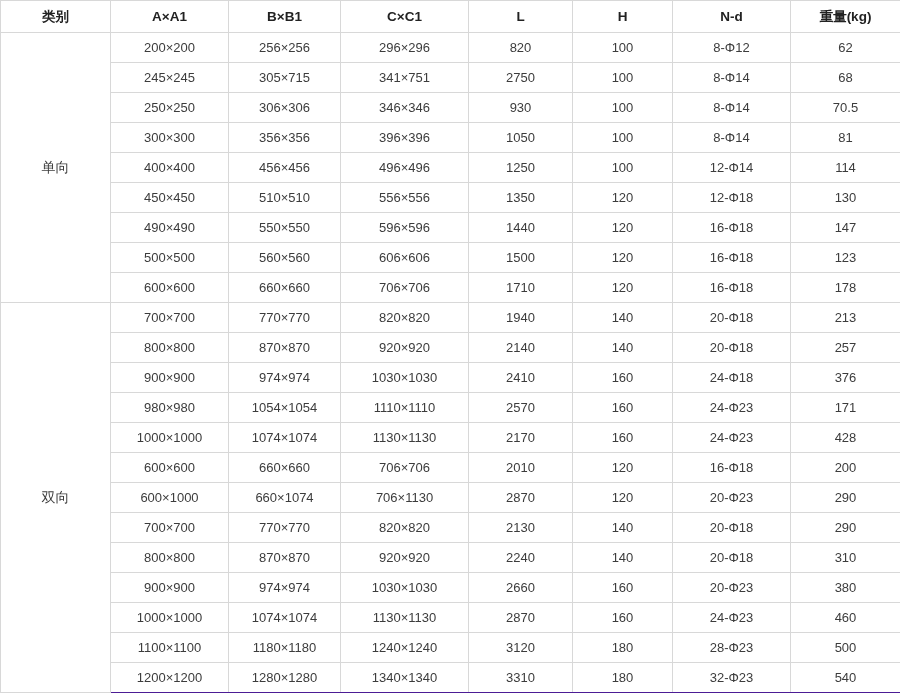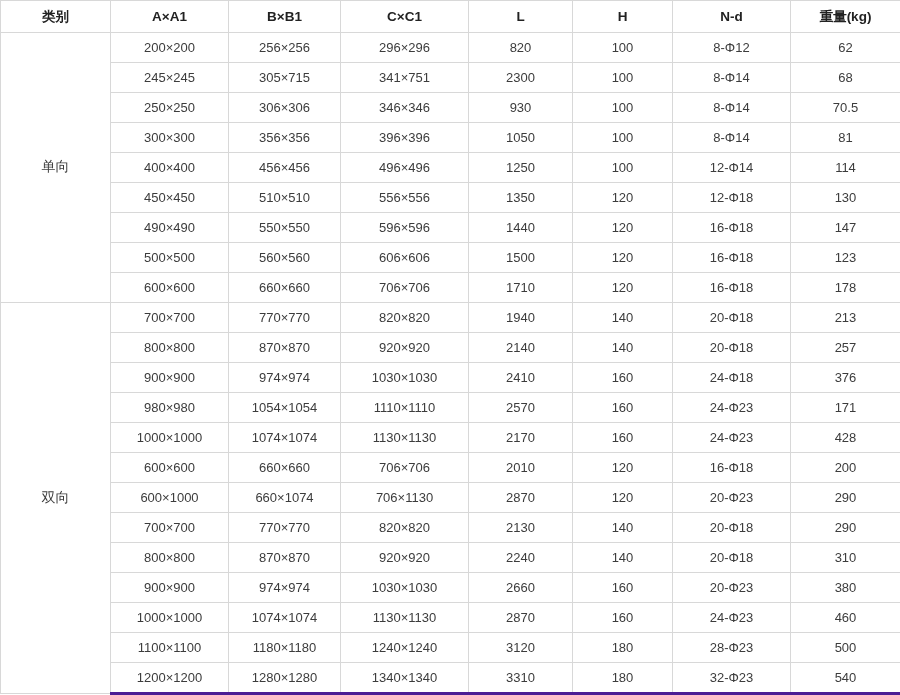--- a/index.html
+++ b/index.html
@@ -44,24 +44,23 @@
     height: 31px;
     line-height: 31px;
     font-weight: bold;
     color: #222;
     font-size: 13.5px;
   }
   .spec-table td.cat-cell {
     font-size: 14px;
     color: #3c3c3c;
     border-right: 1px solid #d8d8d8;
-    font-family: Liberation Mono, monospace;
   }
   .spec-table tbody tr:last-child td {
-    border-bottom: 3px solid #4c1d95;
+    border-bottom: 1px solid #4c1d95;
   }
 </style>
 </head>
 <body>
 
 <table class="spec-table">
   <colgroup>
     <col class="c-cat">
       <col class="c-aa">
       <col class="c-bb">
@@ -91,21 +90,21 @@
         <td>296×296</td>
         <td>820</td>
         <td>100</td>
         <td>8-Φ12</td>
         <td>62</td>
       </tr>
       <tr>
         <td>245×245</td>
         <td>305×715</td>
         <td>341×751</td>
-        <td>2300</td>
+        <td>2750</td>
         <td>100</td>
         <td>8-Φ14</td>
         <td>68</td>
       </tr>
       <tr>
         <td>250×250</td>
         <td>306×306</td>
         <td>346×346</td>
         <td>930</td>
         <td>100</td>

